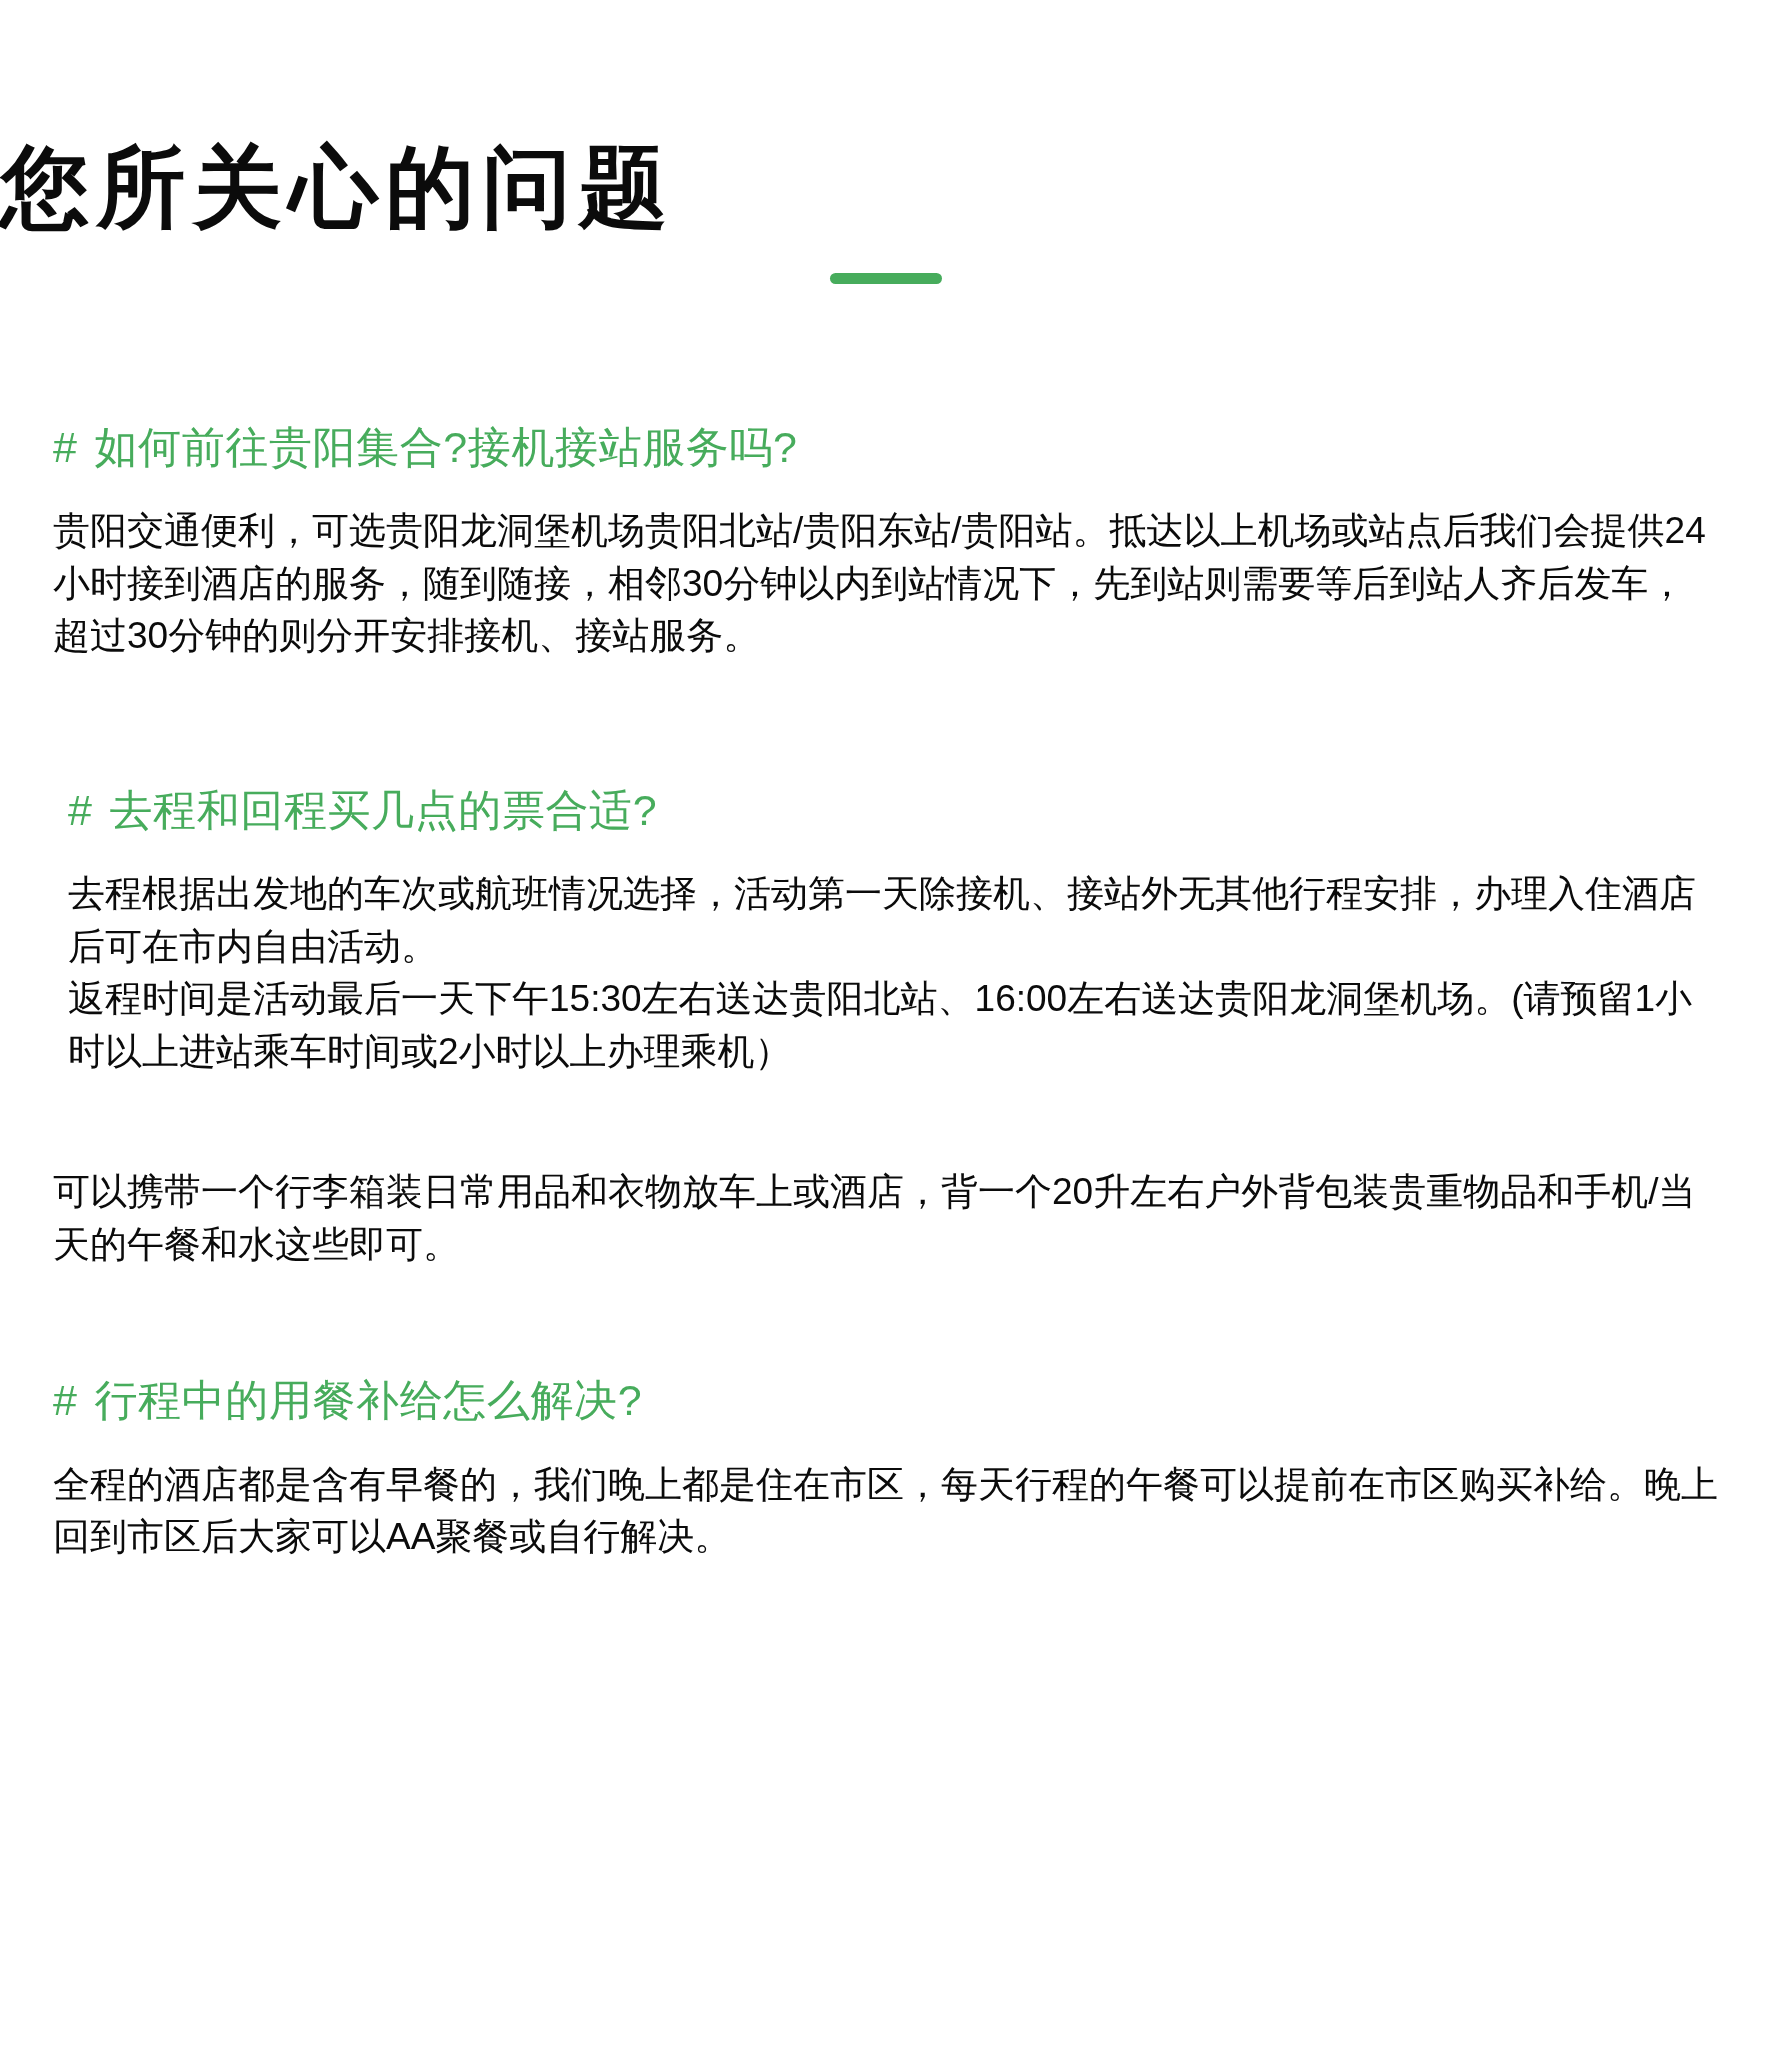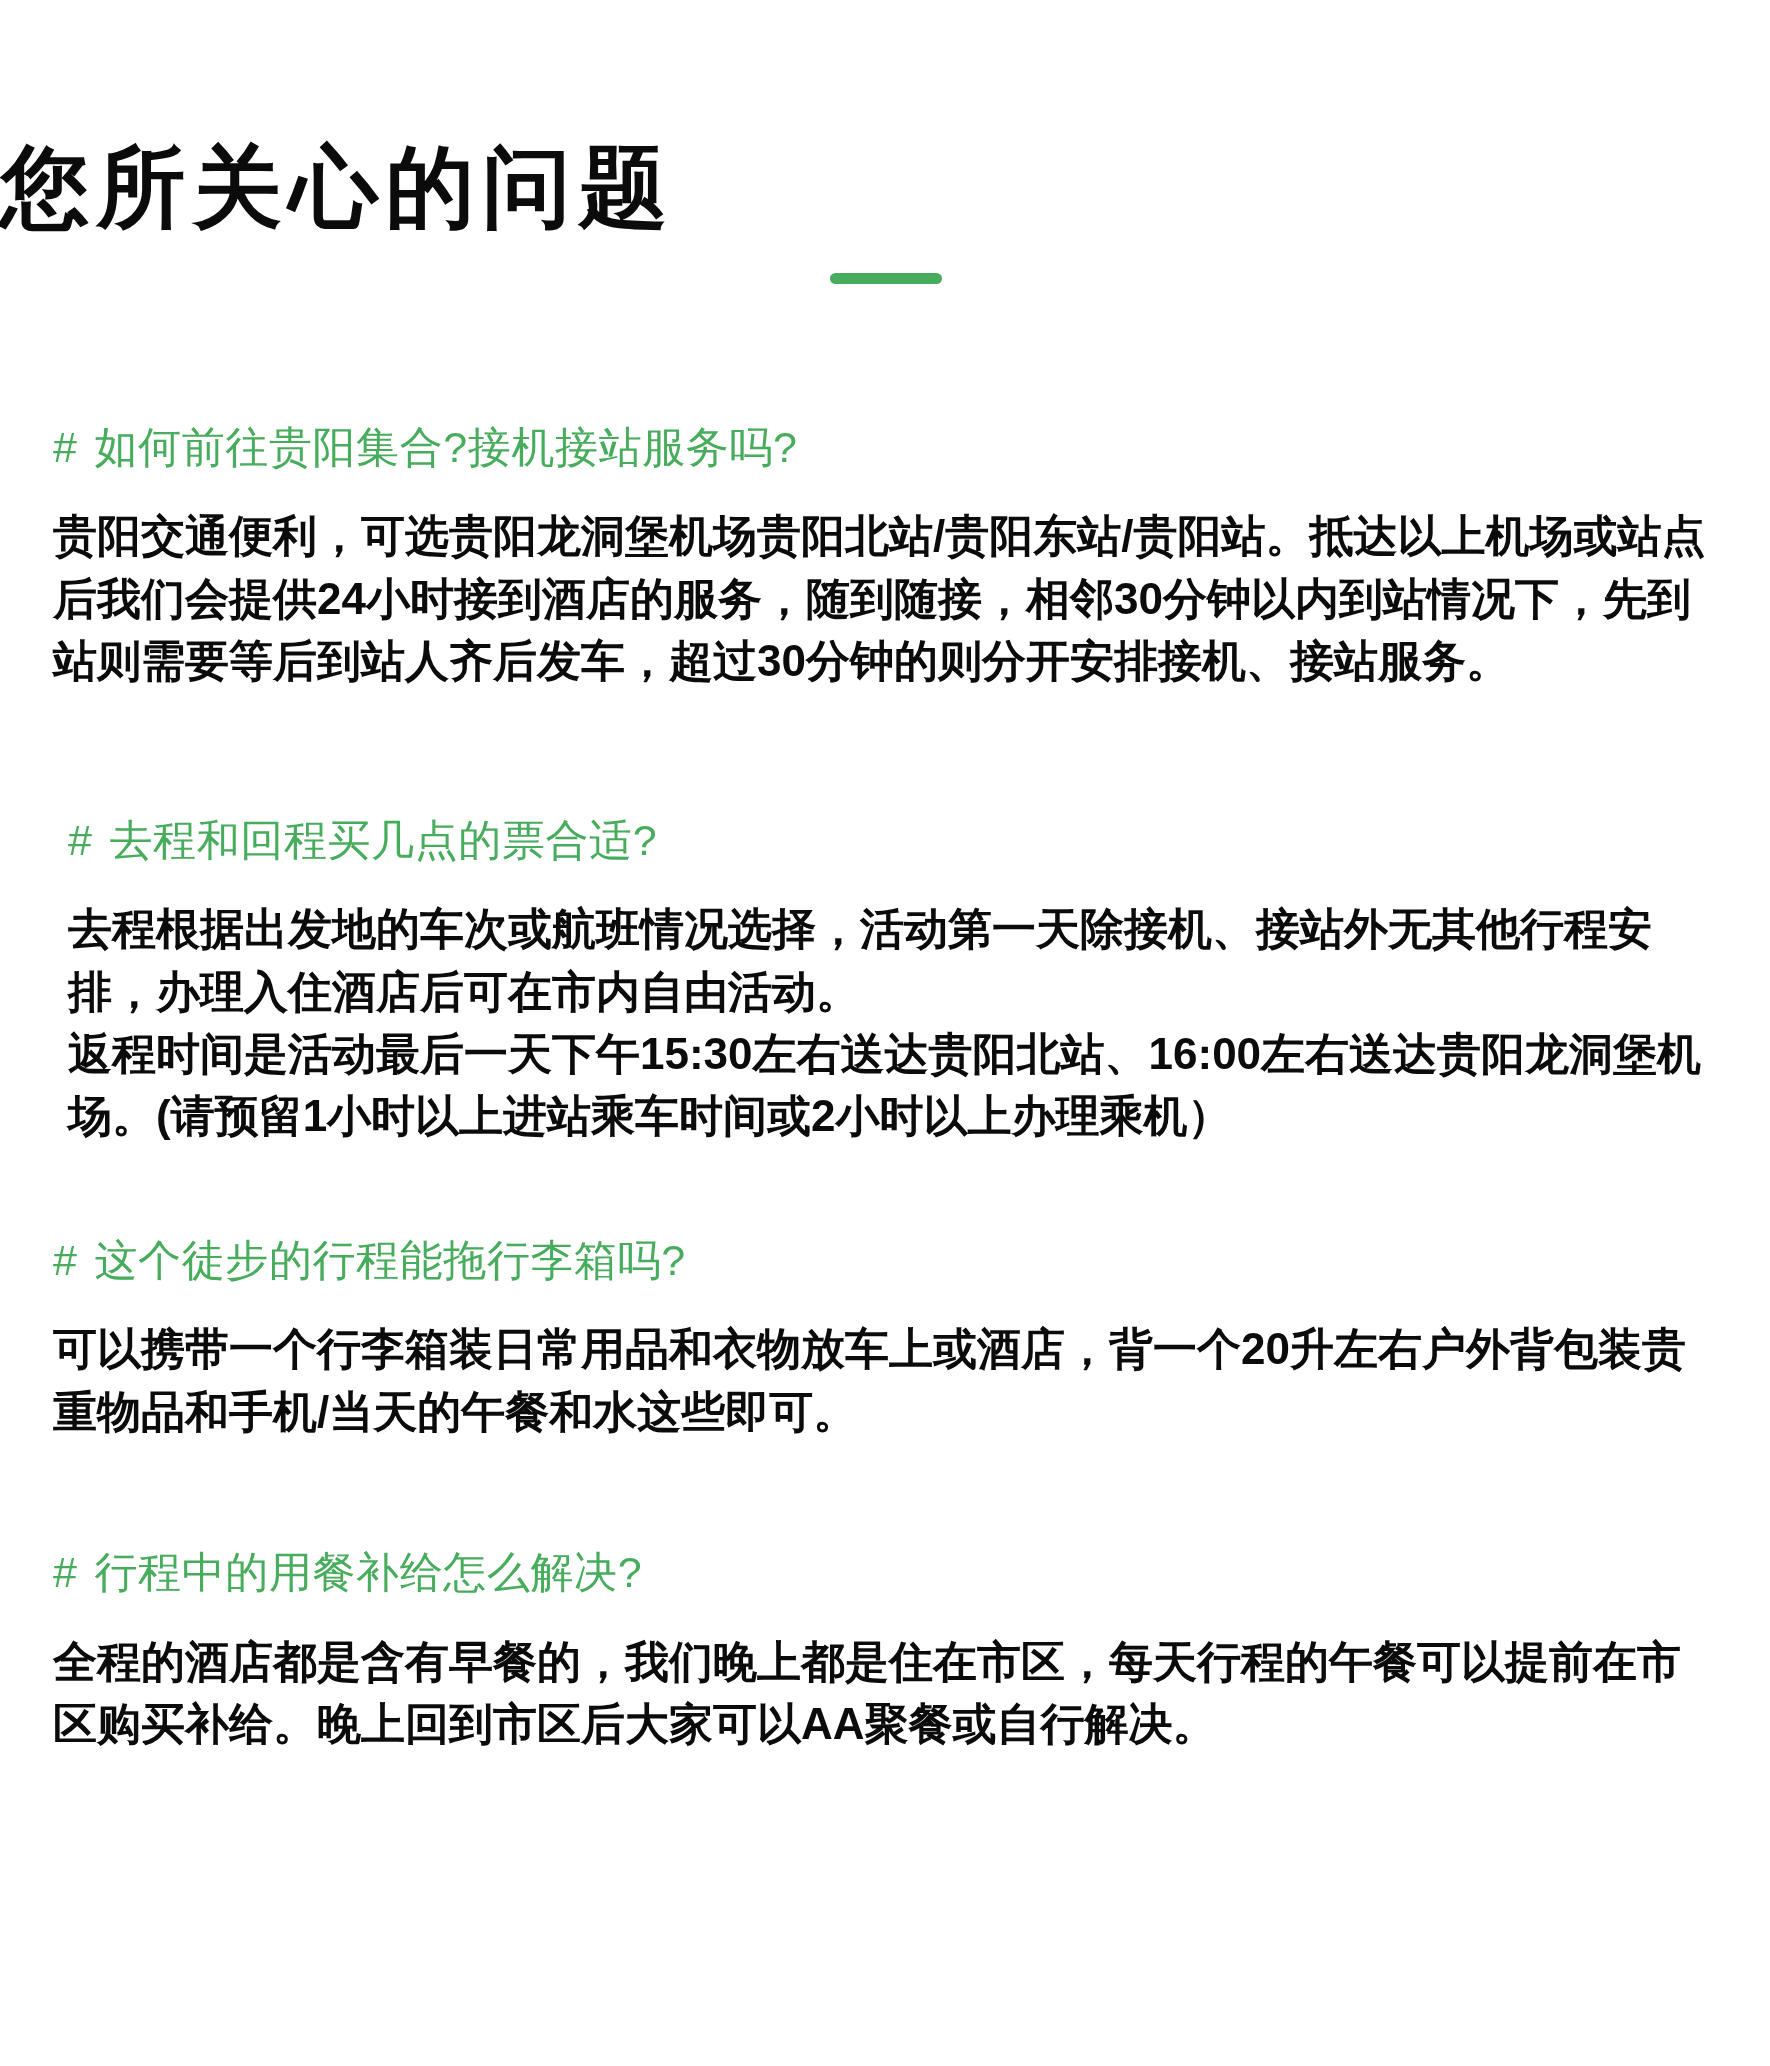--- a/index.html
+++ b/index.html
@@ -48,23 +48,23 @@
     font-size: 43px;
     line-height: 1.15;
     font-weight: 400;
     color: var(--accent);
     letter-spacing: 0.6px;
   }
   .question .hash { margin-right: 17px; }
 
   .answer {
     margin: 0;
-    font-size: 44px;
+    font-size: 37px;
     line-height: 1.42;
-    font-weight: 700;
+    font-weight: 400;
     color: var(--ink);
     text-align: left;
     word-break: break-all;
   }
 </style>
 </head>
 <body>
 
 <div class="page">
 
@@ -80,21 +80,20 @@
       <p class="answer">贵阳交通便利，可选贵阳龙洞堡机场贵阳北站/贵阳东站/贵阳站。抵达以上机场或站点后我们会提供24小时接到酒店的服务，随到随接，相邻30分钟以内到站情况下，先到站则需要等后到站人齐后发车，超过30分钟的则分开安排接机、接站服务。</p>
     </section>
 
     <section class="faq-section s2">
       <h2 class="question"><span class="hash">#</span><span>去程和回程买几点的票合适?</span></h2>
       <p class="answer">去程根据出发地的车次或航班情况选择，活动第一天除接机、接站外无其他行程安排，办理入住酒店后可在市内自由活动。</p>
       <p class="answer">返程时间是活动最后一天下午15:30左右送达贵阳北站、16:00左右送达贵阳龙洞堡机场。(请预留1小时以上进站乘车时间或2小时以上办理乘机）</p>
     </section>
 
     <section class="faq-section s3">
-      <h2 class="question"><span class="hash">#</span><span>这个徒步的行程能拖行李箱吗?</span></h2>
       <p class="answer">可以携带一个行李箱装日常用品和衣物放车上或酒店，背一个20升左右户外背包装贵重物品和手机/当天的午餐和水这些即可。</p>
     </section>
 
     <section class="faq-section s4">
       <h2 class="question"><span class="hash">#</span><span>行程中的用餐补给怎么解决?</span></h2>
       <p class="answer">全程的酒店都是含有早餐的，我们晚上都是住在市区，每天行程的午餐可以提前在市区购买补给。晚上回到市区后大家可以AA聚餐或自行解决。</p>
     </section>
 
   </main>
 </div>

